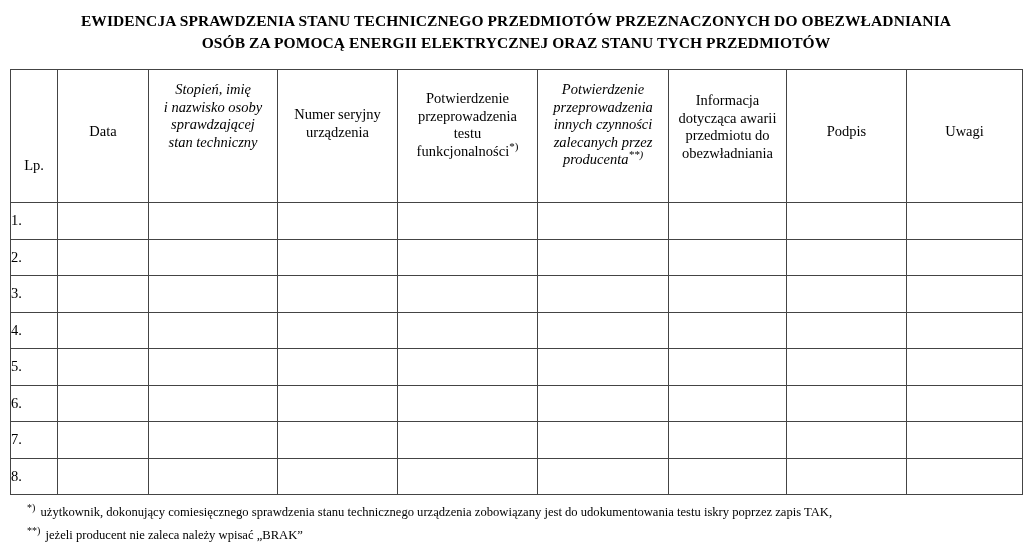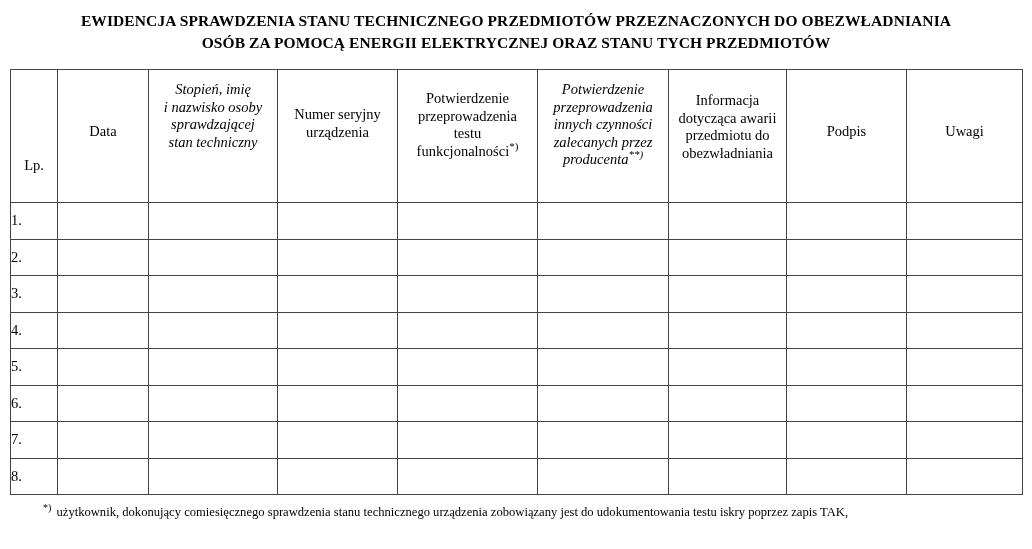--- a/index.html
+++ b/index.html
@@ -118,21 +118,21 @@
   col.c-numer   { width: 120px; }
   col.c-test    { width: 140px; }
   col.c-inne    { width: 131px; }
   col.c-info    { width: 118px; }
   col.c-podpis  { width: 120px; }
   col.c-uwagi   { width: 116px; }
 
   
   .footnotes {
     position: absolute;
-    left: 43px;
+    left: 27px;
     top: 501px;
     width: 990px;
     font-size: 12.6px;
     line-height: 23px;
   }
   .footnote {
     white-space: nowrap;
   }
   .footnote .fn-mark {
     font-size: 10px;
@@ -279,13 +279,14 @@
         <td></td>
         <td></td>
         <td></td>
         <td></td>
       </tr>
     </tbody>
 </table>
 
 <div class="footnotes" id="footnotes">
     <div class="footnote"><span class="fn-mark">*)</span><span> użytkownik, dokonujący comiesięcznego sprawdzenia stanu technicznego urządzenia zobowiązany jest do udokumentowania testu iskry poprzez zapis TAK,</span></div>
+    <div class="footnote"><span class="fn-mark">**)</span><span> jeżeli producent nie zaleca należy wpisać „BRAK”</span></div>
   </div>
 
 </body></html>

